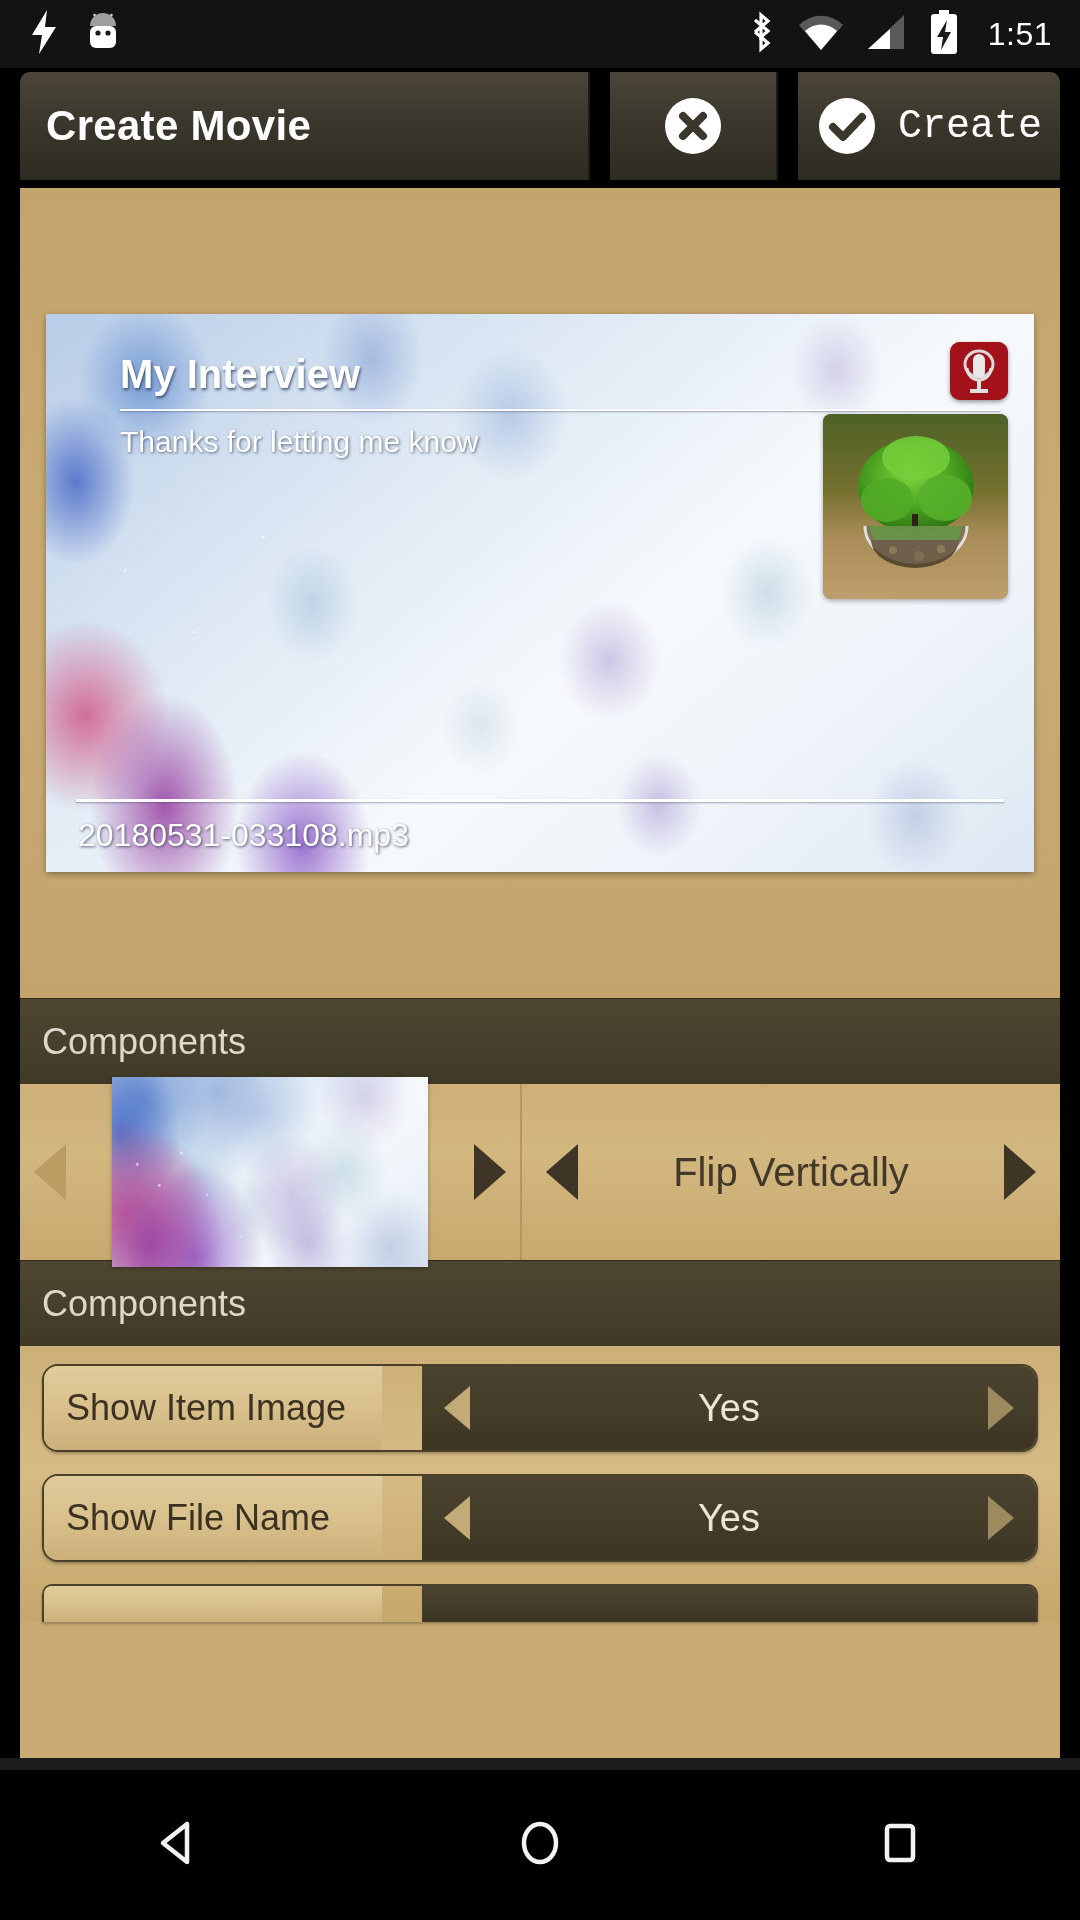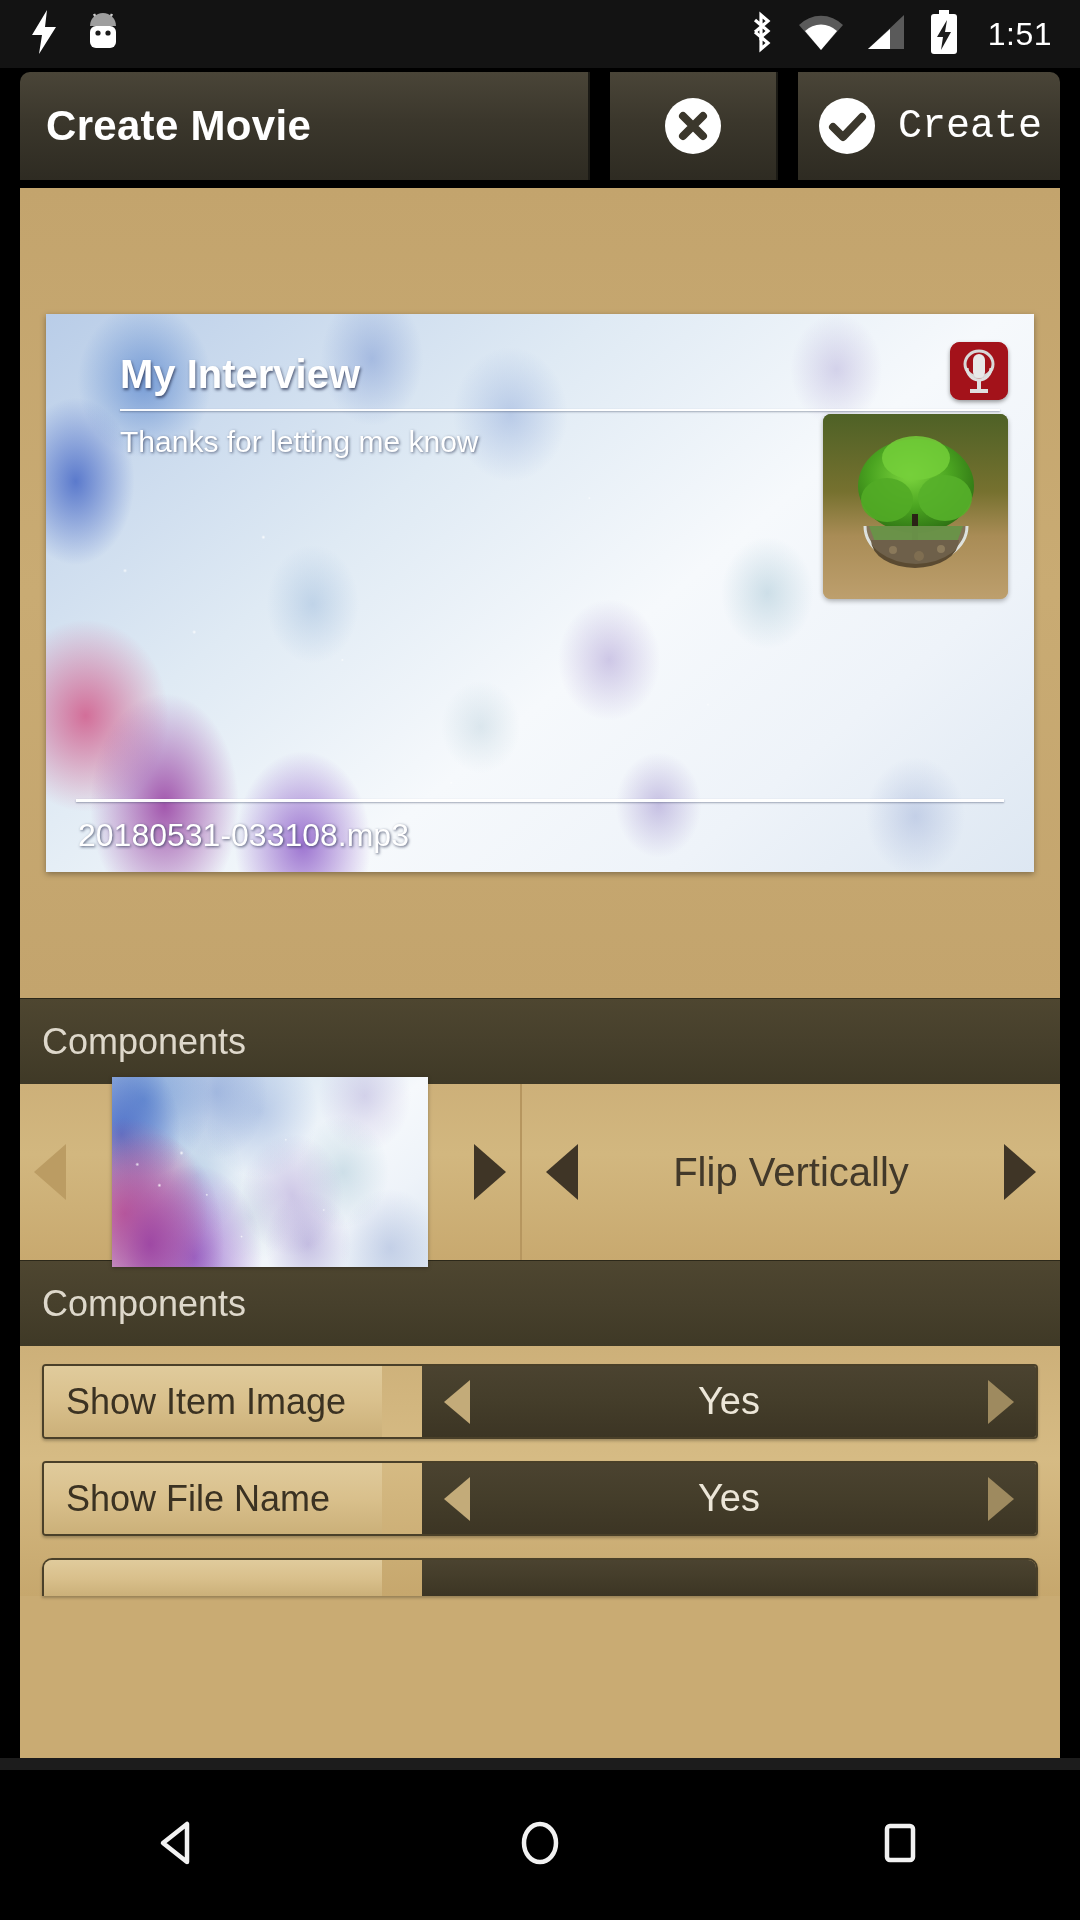--- a/index.html
+++ b/index.html
@@ -189,24 +189,24 @@
   .tri-left-dim { border-top:28px solid transparent; border-bottom:28px solid transparent; border-right:32px solid #bb9c63; }
 
   .flip-label { color:#42392a; font-size:40px; }
 
   
   .components-list {
     background:linear-gradient(to bottom,#cdb079 0%, #d6bb84 45%, #c6a76d 100%);
     padding:18px 22px 0 22px;
   }
   .comp-row {
-    height:75px;
+    height:88px;
     display:flex;
     margin-bottom:22px;
-    border-radius:4px;
+    border-radius:16px;
     overflow:hidden;
     border:2px solid #4a4029;
     box-shadow:0 2px 3px rgba(0,0,0,.25);
   }
   .comp-label {
     flex:0 0 338px;
     background:linear-gradient(to bottom,#e0cb9c 0%, #d9c08c 50%, #cbb079 100%);
     display:flex; align-items:center; padding-left:22px;
     color:#3b3222; font-size:36px;
   }

